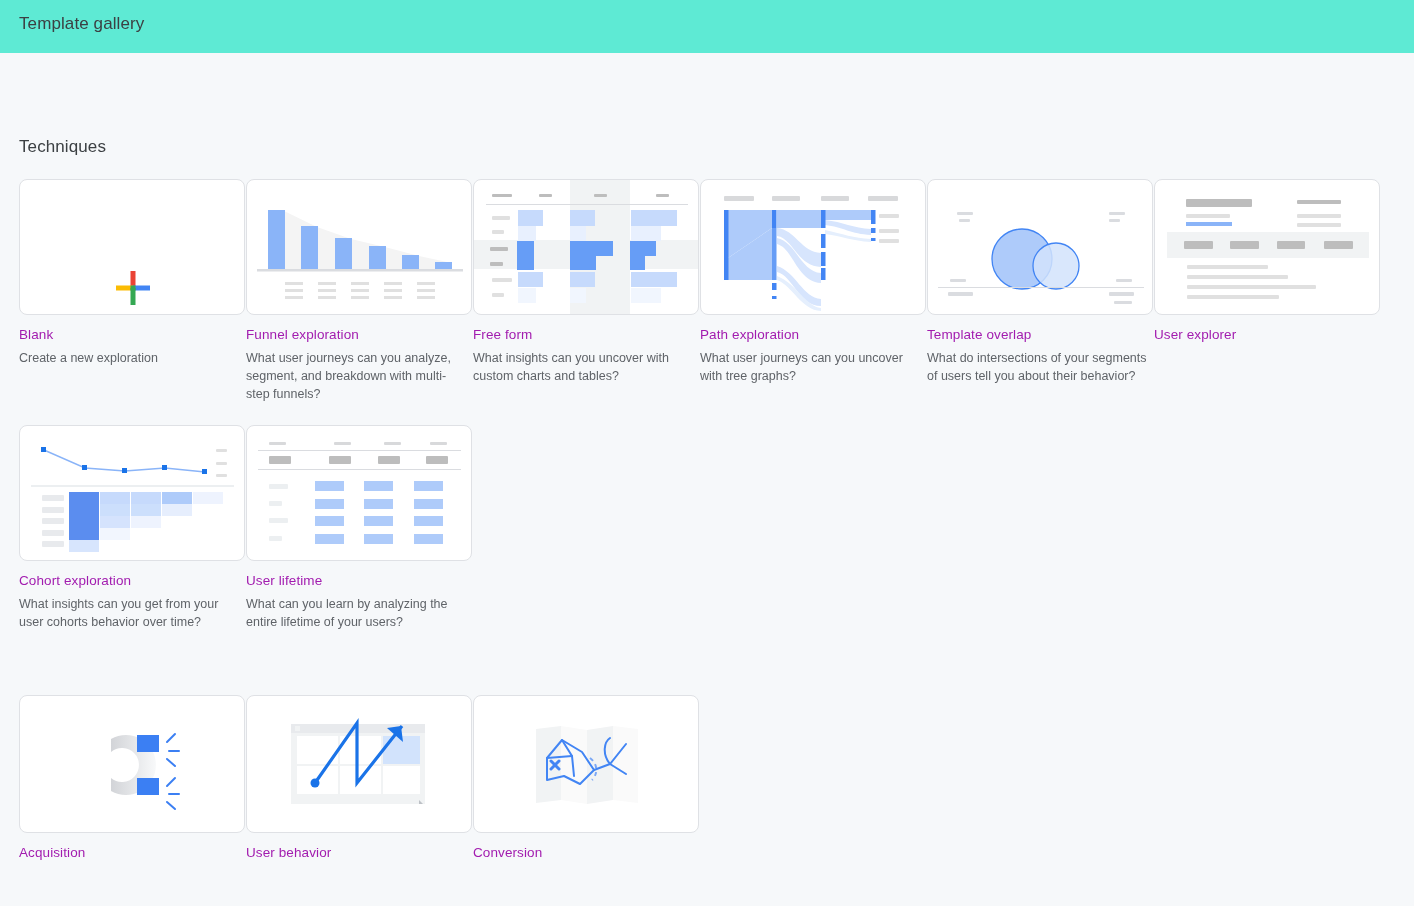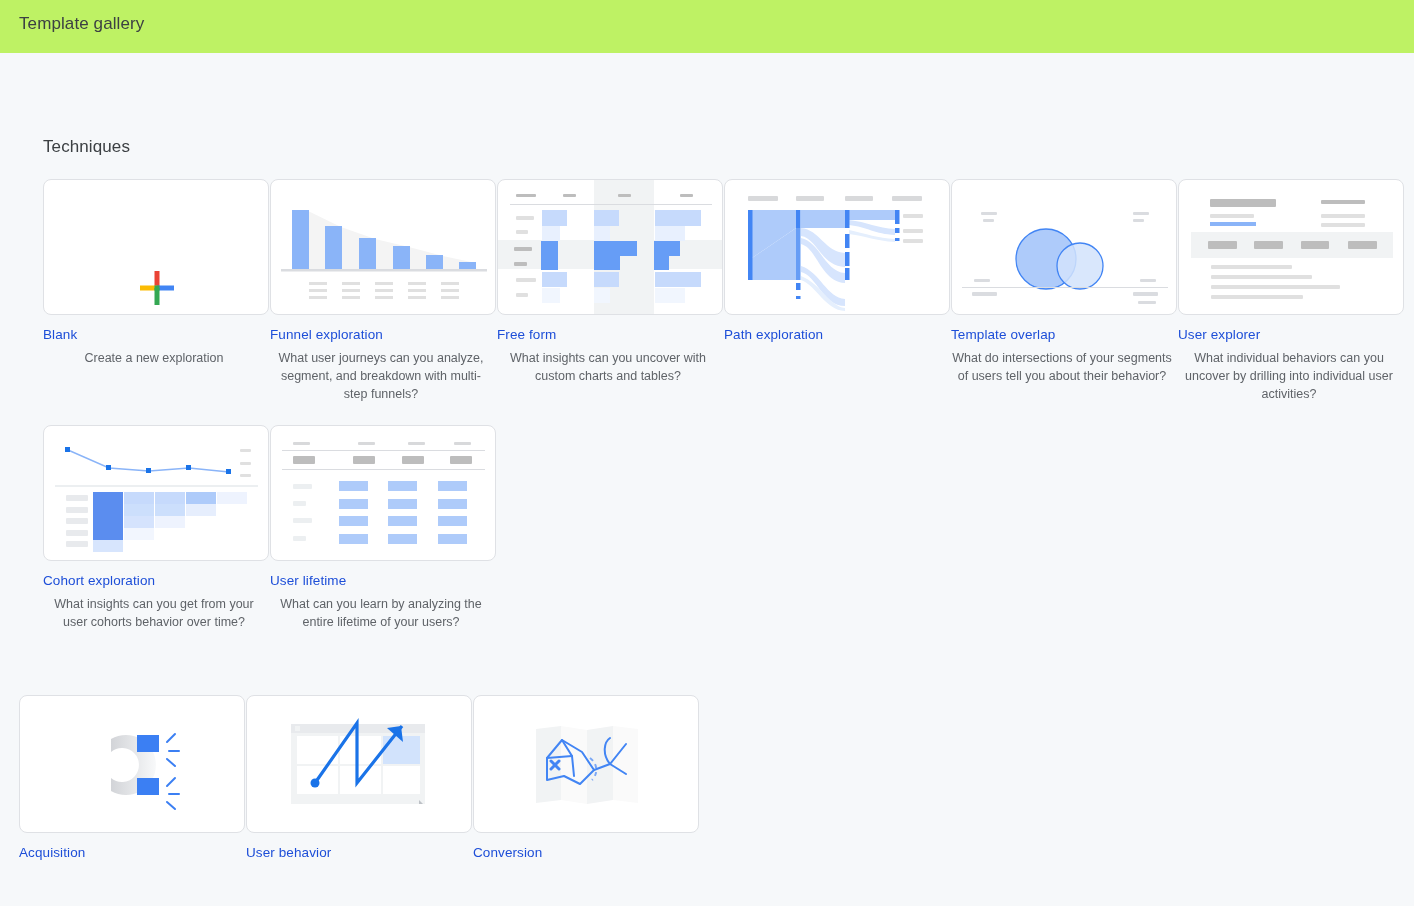--- a/index.html
+++ b/index.html
@@ -12,61 +12,60 @@
   }
   #page {
     position: relative;
     width: 1414px; height: 906px;
     background: #f6f8fa;
   }
   
   .header {
     position: absolute; left: 0; top: 0;
     width: 1414px; height: 53px;
-    background: #bef264;
+    background: #5eead4;
   }
   .header-title {
     position: absolute; left: 19px; top: 14px;
     font-size: 17px; color: #3c4043;
     letter-spacing: .1px;
   }
   
   .content { position: absolute; left: 0; top: 53px; width: 1414px; }
   .section { position: relative; }
   .section-title {
     font-size: 17px; color: #3c4043;
     margin: 0 0 22px 19px; letter-spacing: .1px;
   }
-  .sec-techniques { padding-top: 84px; margin-left: 24px; }
+  .sec-techniques { padding-top: 84px; }
   .sec-usecases  { padding-top: 64px; }
 
   .grid { display: flex; flex-wrap: wrap; padding-left: 19px; }
   .card-wrap { width: 226px; margin-right: 1px; }
   .row2 { margin-top: 22px; }
 
   .thumb {
     width: 226px; height: 136px;
     background: #fff;
     border: 1px solid #dfe1e5;
     border-radius: 8px;
     position: relative;
     overflow: hidden;
   }
   .thumb.tall { height: 138px; }
   .card-title {
     margin-top: 12px;
-    font-size: 13.5px; color: #1d4ed8;
+    font-size: 13.5px; color: #a21caf;
     letter-spacing: .1px;
   }
   .card-desc {
     margin-top: 7px;
     font-size: 12.5px; color: #5f6368;
     line-height: 18px;
     width: 222px;
-    text-align: center;
   }
 
   
   .abs { position: absolute; }
   .bar-gray { background: #e0e0e0; border-radius: 1px; }
   .bar-gray-d { background: #bdbdbd; border-radius: 1px; }
   .bar-blue-60 { background: #669df6; }
   .bar-blue-25 { background: #c6dafc; }
   .bar-blue-12 { background: #e8f0fe; }
   .bar-blue-08 { background: #f1f6fe; }
@@ -237,20 +236,21 @@
               <rect x="170" y="58" width="4.5" height="3" fill="#4285f4"></rect>
 
               <g fill="#e0e0e0">
                 <rect x="178" y="34" width="20" height="4" rx="1"></rect>
                 <rect x="178" y="49" width="20" height="4" rx="1"></rect>
                 <rect x="178" y="59" width="20" height="4" rx="1"></rect>
               </g>
             </svg>
           </div>
           <div class="card-title">Path exploration</div>
+          <div class="card-desc">What user journeys can you uncover with tree graphs?</div>
         </div>
 
         <div class="card-wrap">
           <div class="thumb">
             <svg width="226" height="136" viewBox="0 0 226 136">
 
               <g fill="#dadce0">
                 <rect x="29" y="32" width="16" height="3" rx="1"></rect>
                 <rect x="31" y="39" width="11" height="3" rx="1"></rect>
                 <rect x="181" y="32" width="16" height="3" rx="1"></rect>
@@ -288,21 +288,20 @@
             <div class="abs bar-gray-d" style="left:75px;top:61px;width:29px;height:8px;border-radius:1px;"></div>
             <div class="abs bar-gray-d" style="left:122px;top:61px;width:28px;height:8px;border-radius:1px;"></div>
             <div class="abs bar-gray-d" style="left:169px;top:61px;width:29px;height:8px;border-radius:1px;"></div>
 
             <div class="abs bar-gray" style="left:32px;top:85px;width:81px;height:4px;"></div>
             <div class="abs bar-gray" style="left:32px;top:95px;width:101px;height:4px;"></div>
             <div class="abs bar-gray" style="left:32px;top:105px;width:129px;height:4px;"></div>
             <div class="abs bar-gray" style="left:32px;top:115px;width:92px;height:4px;"></div>
           </div>
           <div class="card-title">User explorer</div>
-          <div class="card-desc">What individual behaviors can you uncover by drilling into individual user activities?</div>
         </div>
       </div>
 
       <div class="grid row2">
 
         <div class="card-wrap">
           <div class="thumb">
             <svg width="226" height="136" viewBox="0 0 226 136">
               <polyline points="24,24 65,42 105,45 145,42 185,46" fill="none" stroke="#8ab4f8" stroke-width="1.4"></polyline>
               <g fill="#1a73e8">

